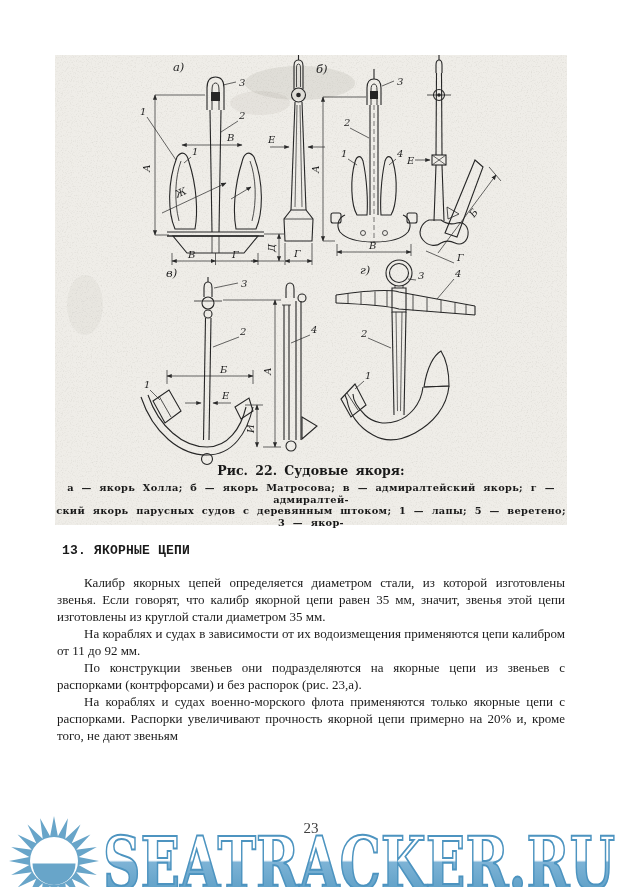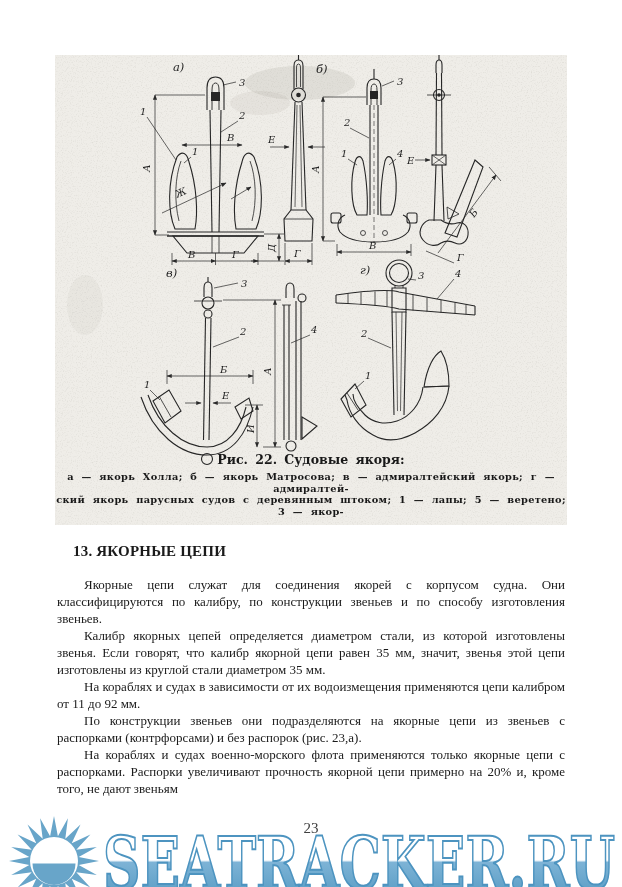--- a/index.html
+++ b/index.html
@@ -2,28 +2,28 @@
 <html><head>
 <meta charset="utf-8">
 <style>
   html,body{margin:0;padding:0;}
   body{width:622px;height:887px;background:#ffffff;position:relative;overflow:hidden;
        font-family:"Liberation Serif", serif;color:#1a1a1a;}
 
   
   .figure{position:absolute;left:55px;top:55px;width:512px;height:470px;}
   .fig-art{position:absolute;left:0;top:0;}
-  .fig-caption{position:absolute;left:0;top:397px;width:512px;text-align:center;
+  .fig-caption{position:absolute;left:0;top:408px;width:512px;text-align:center;
                font-family:"DejaVu Serif", serif;color:#181818;}
   .cap-title{font-size:12.5px;font-weight:bold;word-spacing:3px;margin-bottom:4px;}
   .cap-line{font-size:9.8px;font-weight:bold;line-height:11.5px;letter-spacing:.3px;word-spacing:4px;}
 
   
   .text-block{position:absolute;left:57px;top:543px;width:508px;}
-  .sec-heading{font-size:15px;font-weight:bold;letter-spacing:.2px;margin:0 0 16px 16px;}
+  .sec-heading{font-size:13px;font-weight:bold;letter-spacing:.2px;margin:0 0 16px 5px;font-family:Liberation Mono, monospace;}
   .text-block p{margin:0;font-size:13px;line-height:17px;text-align:justify;text-indent:27px;}
 
   
   .page-num{position:absolute;left:296px;top:820px;width:30px;text-align:center;
             font-size:15px;color:#404040;z-index:3;}
 
   
   .watermark{position:absolute;left:0;top:789px;width:622px;height:98px;z-index:1;margin-top:24px;}
   .wm-sun{position:absolute;left:8px;top:2px;}
   .wm-text{position:absolute;left:96px;top:0;}
@@ -298,21 +298,20 @@
 
   <div class="fig-caption">
     <div class="cap-title">Рис. 22. Судовые якоря:</div>
     <div class="cap-line">а — якорь Холла; б — якорь Матросова; в — адмиралтейский якорь; г — адмиралтей-</div>
     <div class="cap-line">ский якорь парусных судов с деревянным штоком; 1 — лапы; 5 — веретено; 3 — якор-</div>
   </div>
 </div>
 
 <div class="text-block">
   <h2 class="sec-heading">13. ЯКОРНЫЕ ЦЕПИ</h2>
-  <p>Якорные цепи служат для соединения якорей с корпусом судна. Они классифицируются по калибру, по конструкции звеньев и по способу изготовления звеньев.</p>
   <p>Калибр якорных цепей определяется диаметром стали, из которой изготовлены звенья. Если говорят, что калибр якорной цепи равен 35 мм, значит, звенья этой цепи изготовлены из круглой стали диаметром 35 мм.</p>
   <p>На кораблях и судах в зависимости от их водоизмещения применяются цепи калибром от 11 до 92 мм.</p>
   <p>По конструкции звеньев они подразделяются на якорные цепи из звеньев с распорками (контрфорсами) и без распорок (рис. 23,а).</p>
   <p>На кораблях и судах военно-морского флота применяются только якорные цепи с распорками. Распорки увеличивают прочность якорной цепи примерно на 20% и, кроме того, не дают звеньям</p>
 </div>
 
 <div class="page-num">23</div>
 
 <div class="watermark">
   <svg class="wm-sun" width="92" height="92" viewBox="0 0 92 92">

